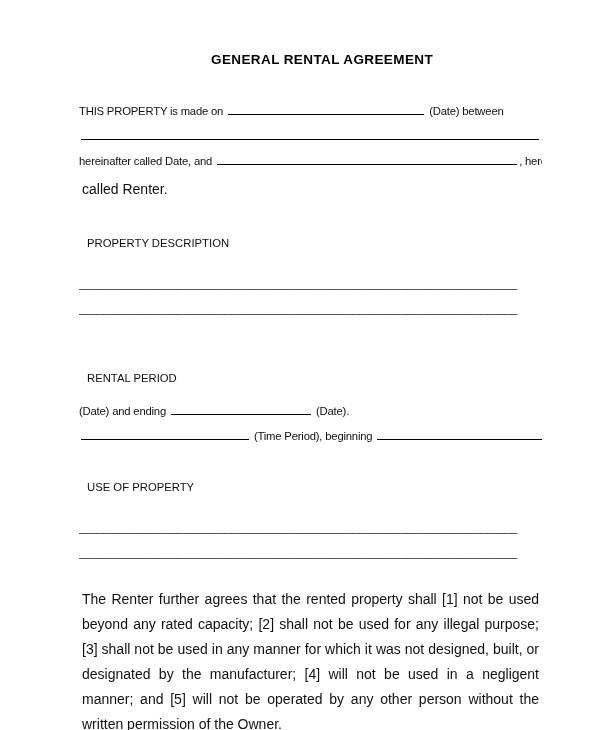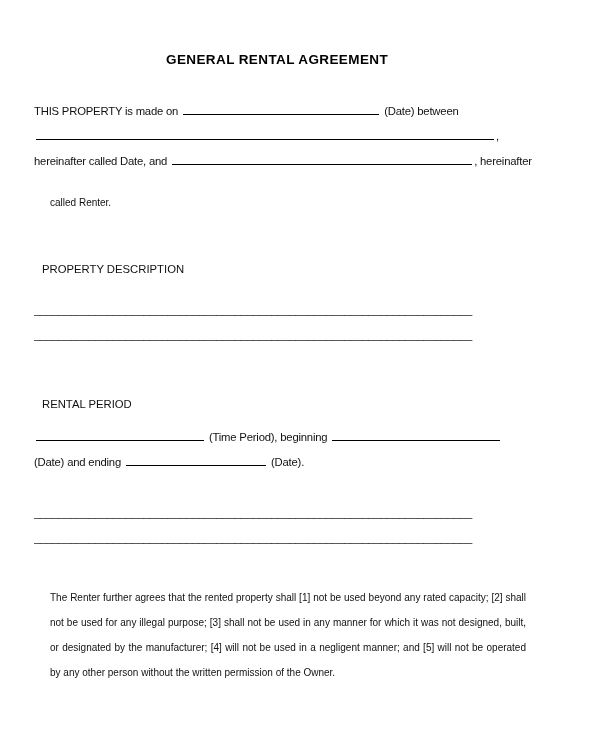--- a/index.html
+++ b/index.html
@@ -13,36 +13,36 @@
     font-family: "Liberation Sans", sans-serif;
     color: #000000;
     overflow: hidden;
   }
   .page {
     position: relative;
     width: 600px;
     height: 730px;
     background: #ffffff;
     box-sizing: border-box;
-    padding: 44px 58px 0 34px;
+    padding: 44px 58px 0 79px;
     border-radius: 22px;
   }
   .doc-title {
     font-size: 13.5px;
     font-weight: bold;
     letter-spacing: 0.4px;
     margin: 8px 0 0 132px;
   }
   .body-block {
     margin-top: 32px;
   }
   .para {
-    font-size: 10px;
+    font-size: 14px;
     line-height: 25px;
-    margin: 16px;
+    margin: 3px;
     color: #111;
   }
   .section-head {
     font-size: 11.3px;
     line-height: 25px;
     margin: 8px;
     color: #111;
   }
   .gap-md { height: 18px; }
   .gap-sm { height: 8px; }
@@ -107,33 +107,34 @@
 
     <div class="gap-md"></div>
 
 
     <div class="gap-md"></div>
 
     <div class="section-head">RENTAL PERIOD</div>
 
 
     <div class="rule-line">
+      <span>(Date) and ending</span>
+      <span class="fill f-md"></span>
+      <span>(Date).</span>
+    </div>
+
+    <div class="rule-line">
       <span class="fill f-lg"></span>
       <span>(Time Period), beginning</span>
       <span class="fill f-lg"></span>
     </div>
 
-    <div class="rule-line">
-      <span>(Date) and ending</span>
-      <span class="fill f-md"></span>
-      <span>(Date).</span>
-    </div>
-
     <div class="gap-md"></div>
 
+    <div class="section-head">USE OF PROPERTY</div>
 
     <div class="gap-sm"></div>
 
     <div class="rule-line">________________________________________________________________________</div>
     <div class="rule-line">________________________________________________________________________</div>
 
     <div class="gap-md"></div>
 
     <div class="para justified">The Renter further agrees that the rented property shall [1] not be used beyond any rated capacity; [2] shall not be used for any  illegal purpose; [3] shall not be used in any manner for which it was not designed, built, or designated by the manufacturer; [4] will not be used in a negligent manner;  and [5] will not be operated by any other person without the written permission of the Owner.</div>
 

